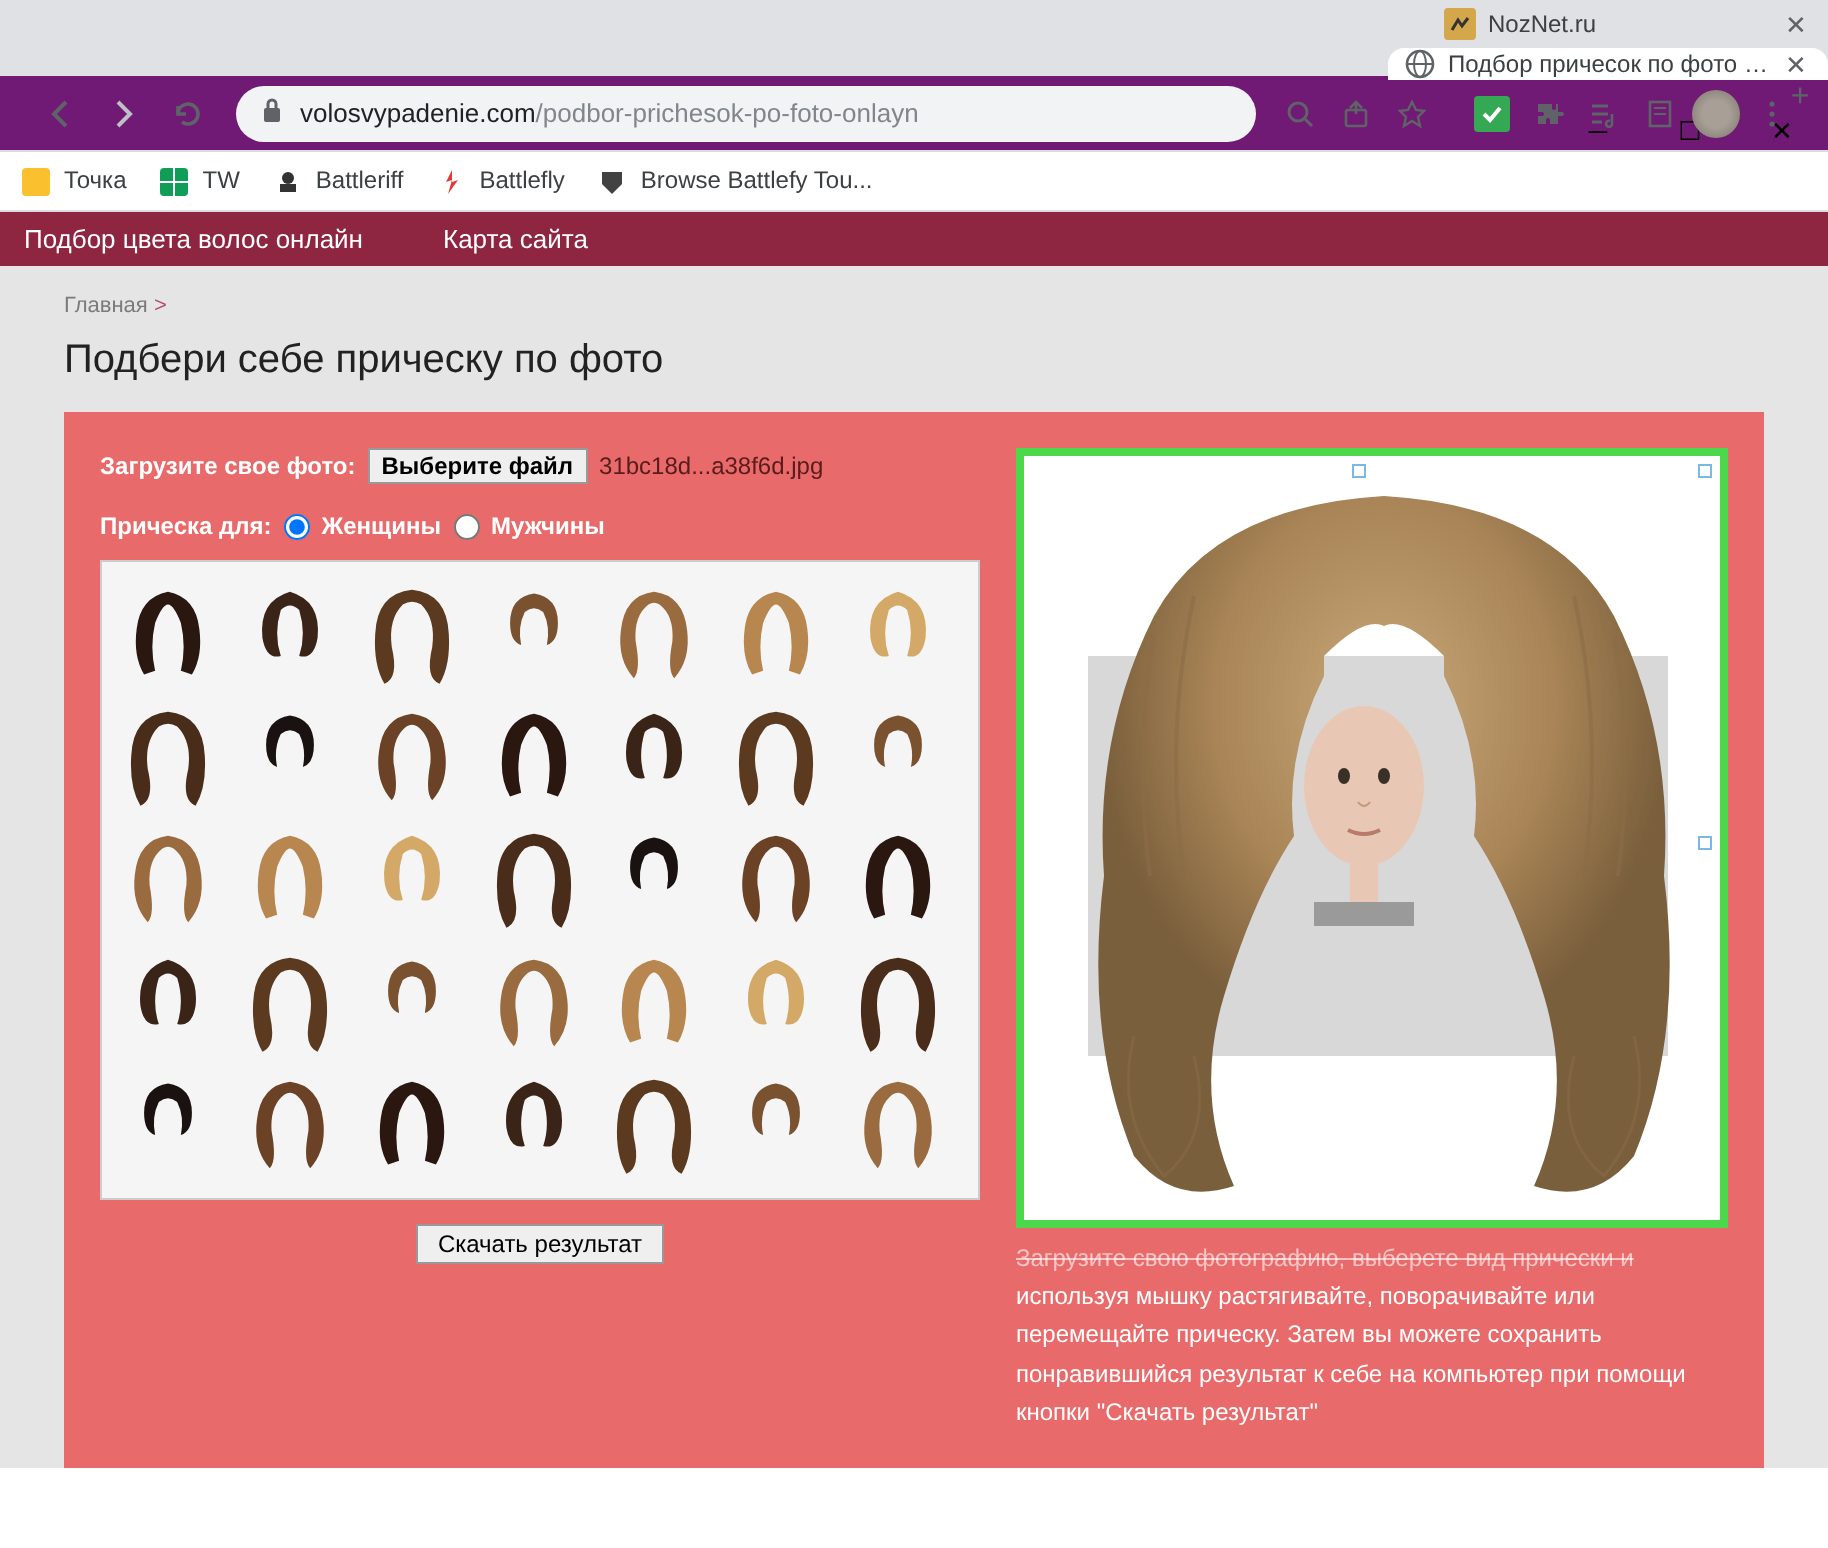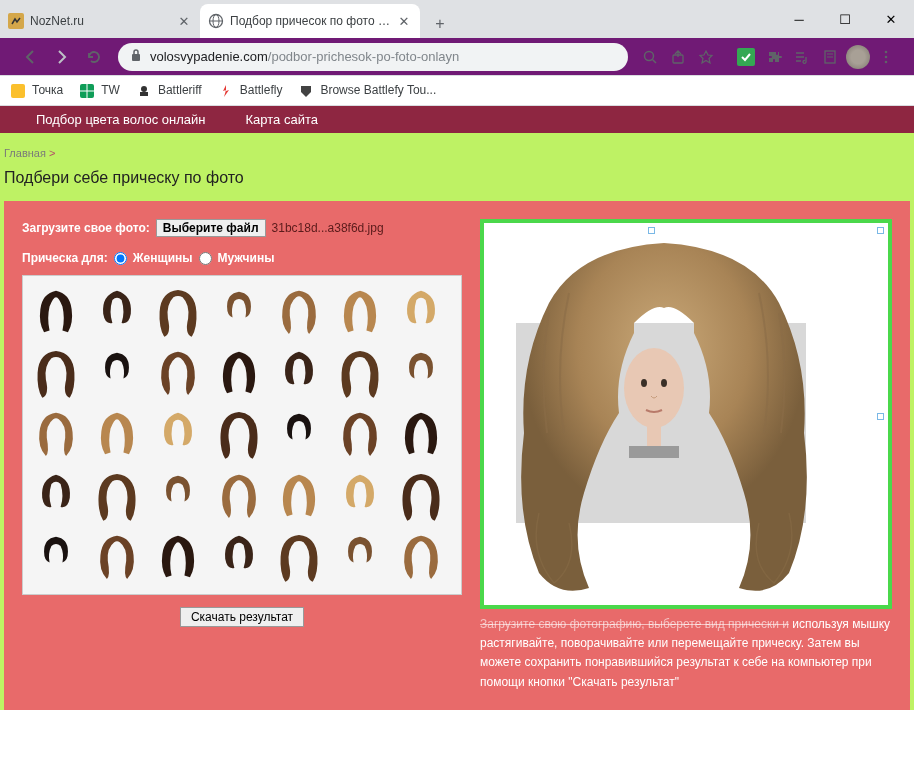--- a/index.html
+++ b/index.html
@@ -1,19 +1,19 @@
 <!DOCTYPE html>
 <html><head>
   <meta charset="utf-8">
   <style>
     * { margin: 0; padding: 0; box-sizing: border-box; }
     body { font-family: Arial, sans-serif; background: #fff; width: 914px; height: 774px; overflow: hidden; }
     
     
-    .titlebar { height: 38px; background: #dfe1e4; display: flex; align-items: flex-end; }
+    .titlebar { height: 38px; background: #dfe1e4; display: flex; align-items: flex-end; flex-direction: column; }
     .tab { height: 34px; background: #dfe1e4; border-radius: 8px 8px 0 0; display: flex; align-items: center; padding: 0 8px; min-width: 200px; max-width: 220px; margin-top: 4px; position: relative; }
     .tab.active { background: #fff; }
     .tab-favicon { width: 16px; height: 16px; margin-right: 6px; flex-shrink: 0; display: flex; align-items: center; justify-content: center; }
     .tab-title { font-size: 12px; color: #3c4043; flex: 1; white-space: nowrap; overflow: hidden; text-overflow: ellipsis; }
     .tab-close { width: 16px; height: 16px; display: flex; align-items: center; justify-content: center; color: #5f6368; font-size: 13px; cursor: pointer; }
     .new-tab { width: 28px; height: 28px; display: flex; align-items: center; justify-content: center; color: #5f6368; font-size: 16px; cursor: pointer; margin-left: 6px; }
     .window-controls { margin-left: auto; display: flex; height: 38px; }
     .win-btn { width: 46px; display: flex; align-items: center; justify-content: center; color: #000; font-size: 13px; cursor: pointer; }
     
     
@@ -27,29 +27,29 @@
     .ext-icon { width: 24px; height: 24px; display: flex; align-items: center; justify-content: center; cursor: pointer; color: #5f6368; }
     .ext-icon.green { color: #34a853; }
     .avatar { width: 24px; height: 24px; border-radius: 50%; background: radial-gradient(circle, #a8a096 40%, #7a736a); }
     
     
     .bookmarks { height: 30px; background: #fff; display: flex; align-items: center; padding: 0 10px; gap: 16px; border-bottom: 1px solid #dadce0; }
     .bookmark { display: flex; gap: 6px; font-size: 12px; color: #3c4043; cursor: pointer; }
     .bm-icon { width: 16px; height: 16px; display: flex; align-items: center; justify-content: center; }
     
     
-    .site-nav { background: #8e2641; color: #fff; padding: 6px 36px; font-size: 13px; }
+    .site-nav { background: #8e2641; color: #fff; padding: 6px 12px; font-size: 13px; }
     .site-nav-row { display: flex; gap: 30px; }
     .site-nav-row.top { justify-content: space-between; font-size: 10px; color: rgba(255,255,255,0.7); }
     
     
-    .content { background: #bef264; padding: 14px 4px 0; }
+    .content { background: #e5e5e5; padding: 14px 32px 0; }
     .breadcrumb { font-size: 11px; color: #7a7a7a; margin-bottom: 10px; }
     .breadcrumb .chev { color: #b34d68; }
-    .page-title { font-size: 16px; font-weight: normal; color: #222; margin-bottom: 14px; }
+    .page-title { font-size: 20px; font-weight: normal; color: #222; margin-bottom: 14px; }
     
     
     .main-panel { background: #E86A6A; padding: 18px; display: flex; gap: 18px; }
     .left-col { flex: 0 0 440px; }
     .right-col { flex: 1; }
     
     .upload-row { display: flex; align-items: center; gap: 6px; margin-bottom: 14px; color: #fff; font-size: 12px; }
     .file-btn { background: #efefef; border: 1px solid #999; padding: 1px 6px; font-size: 12px; font-family: Arial; cursor: pointer; font-weight: bold; }
     .file-name { color: #5a1b1b; font-size: 12px; }
     

